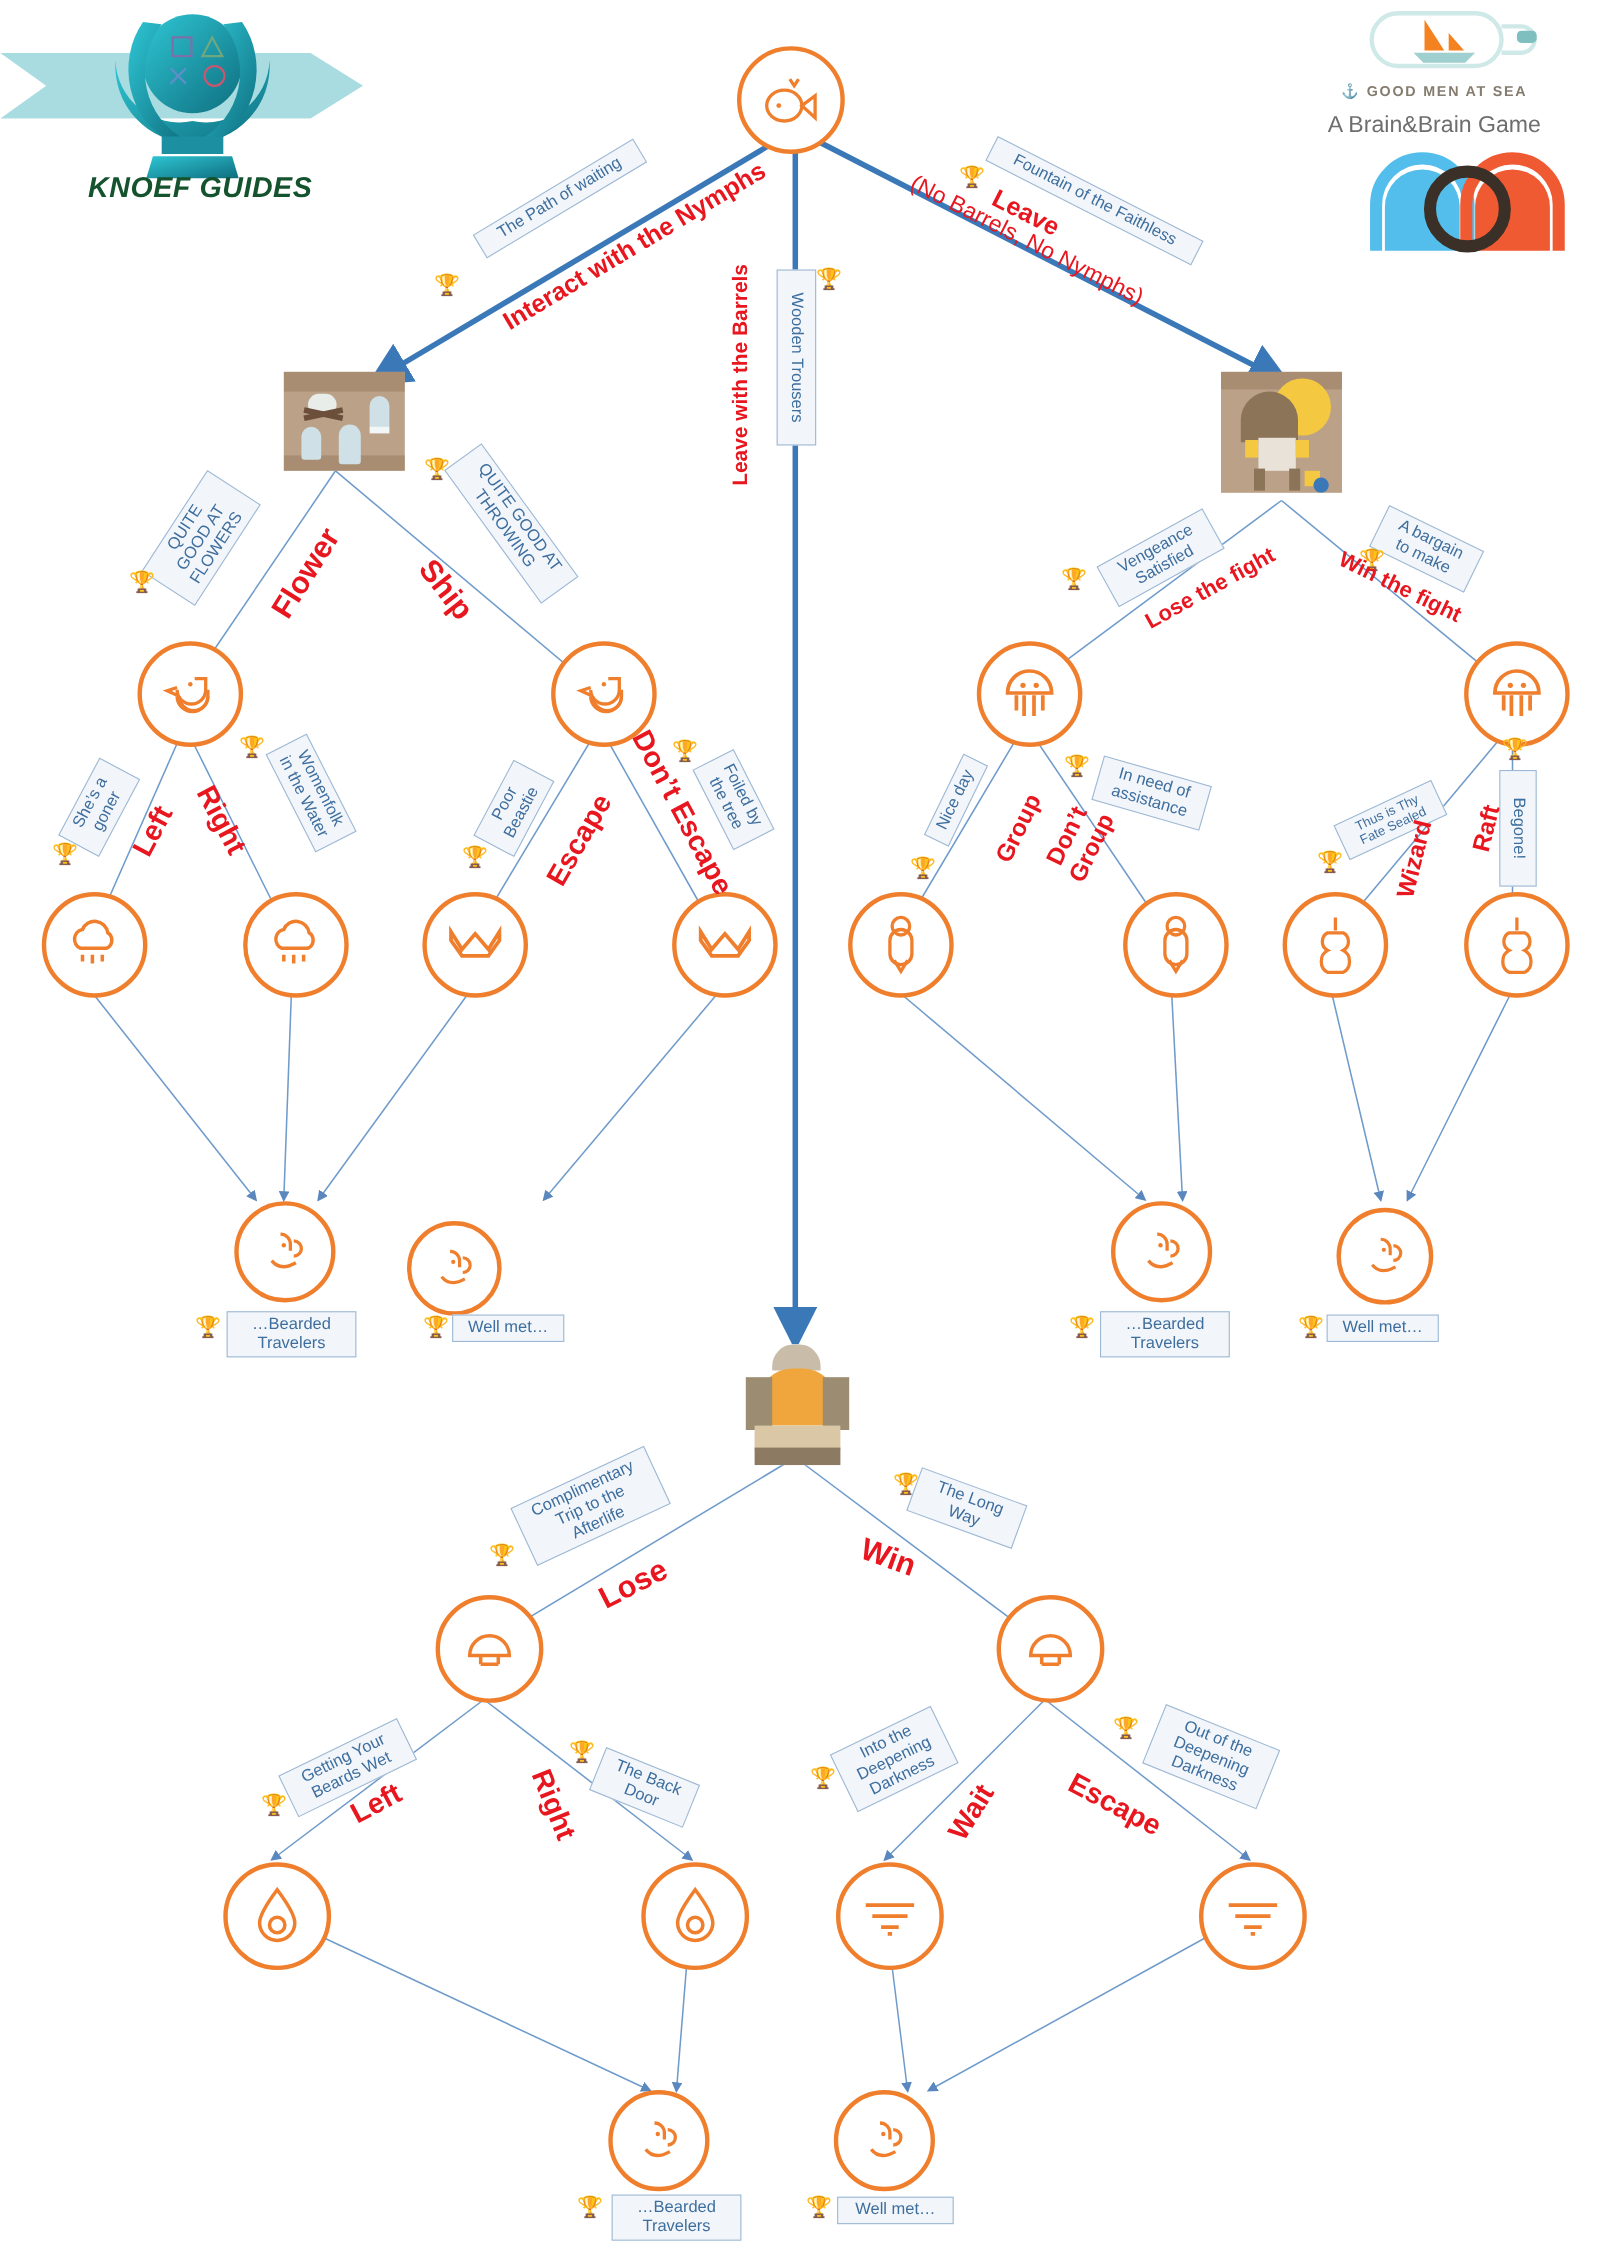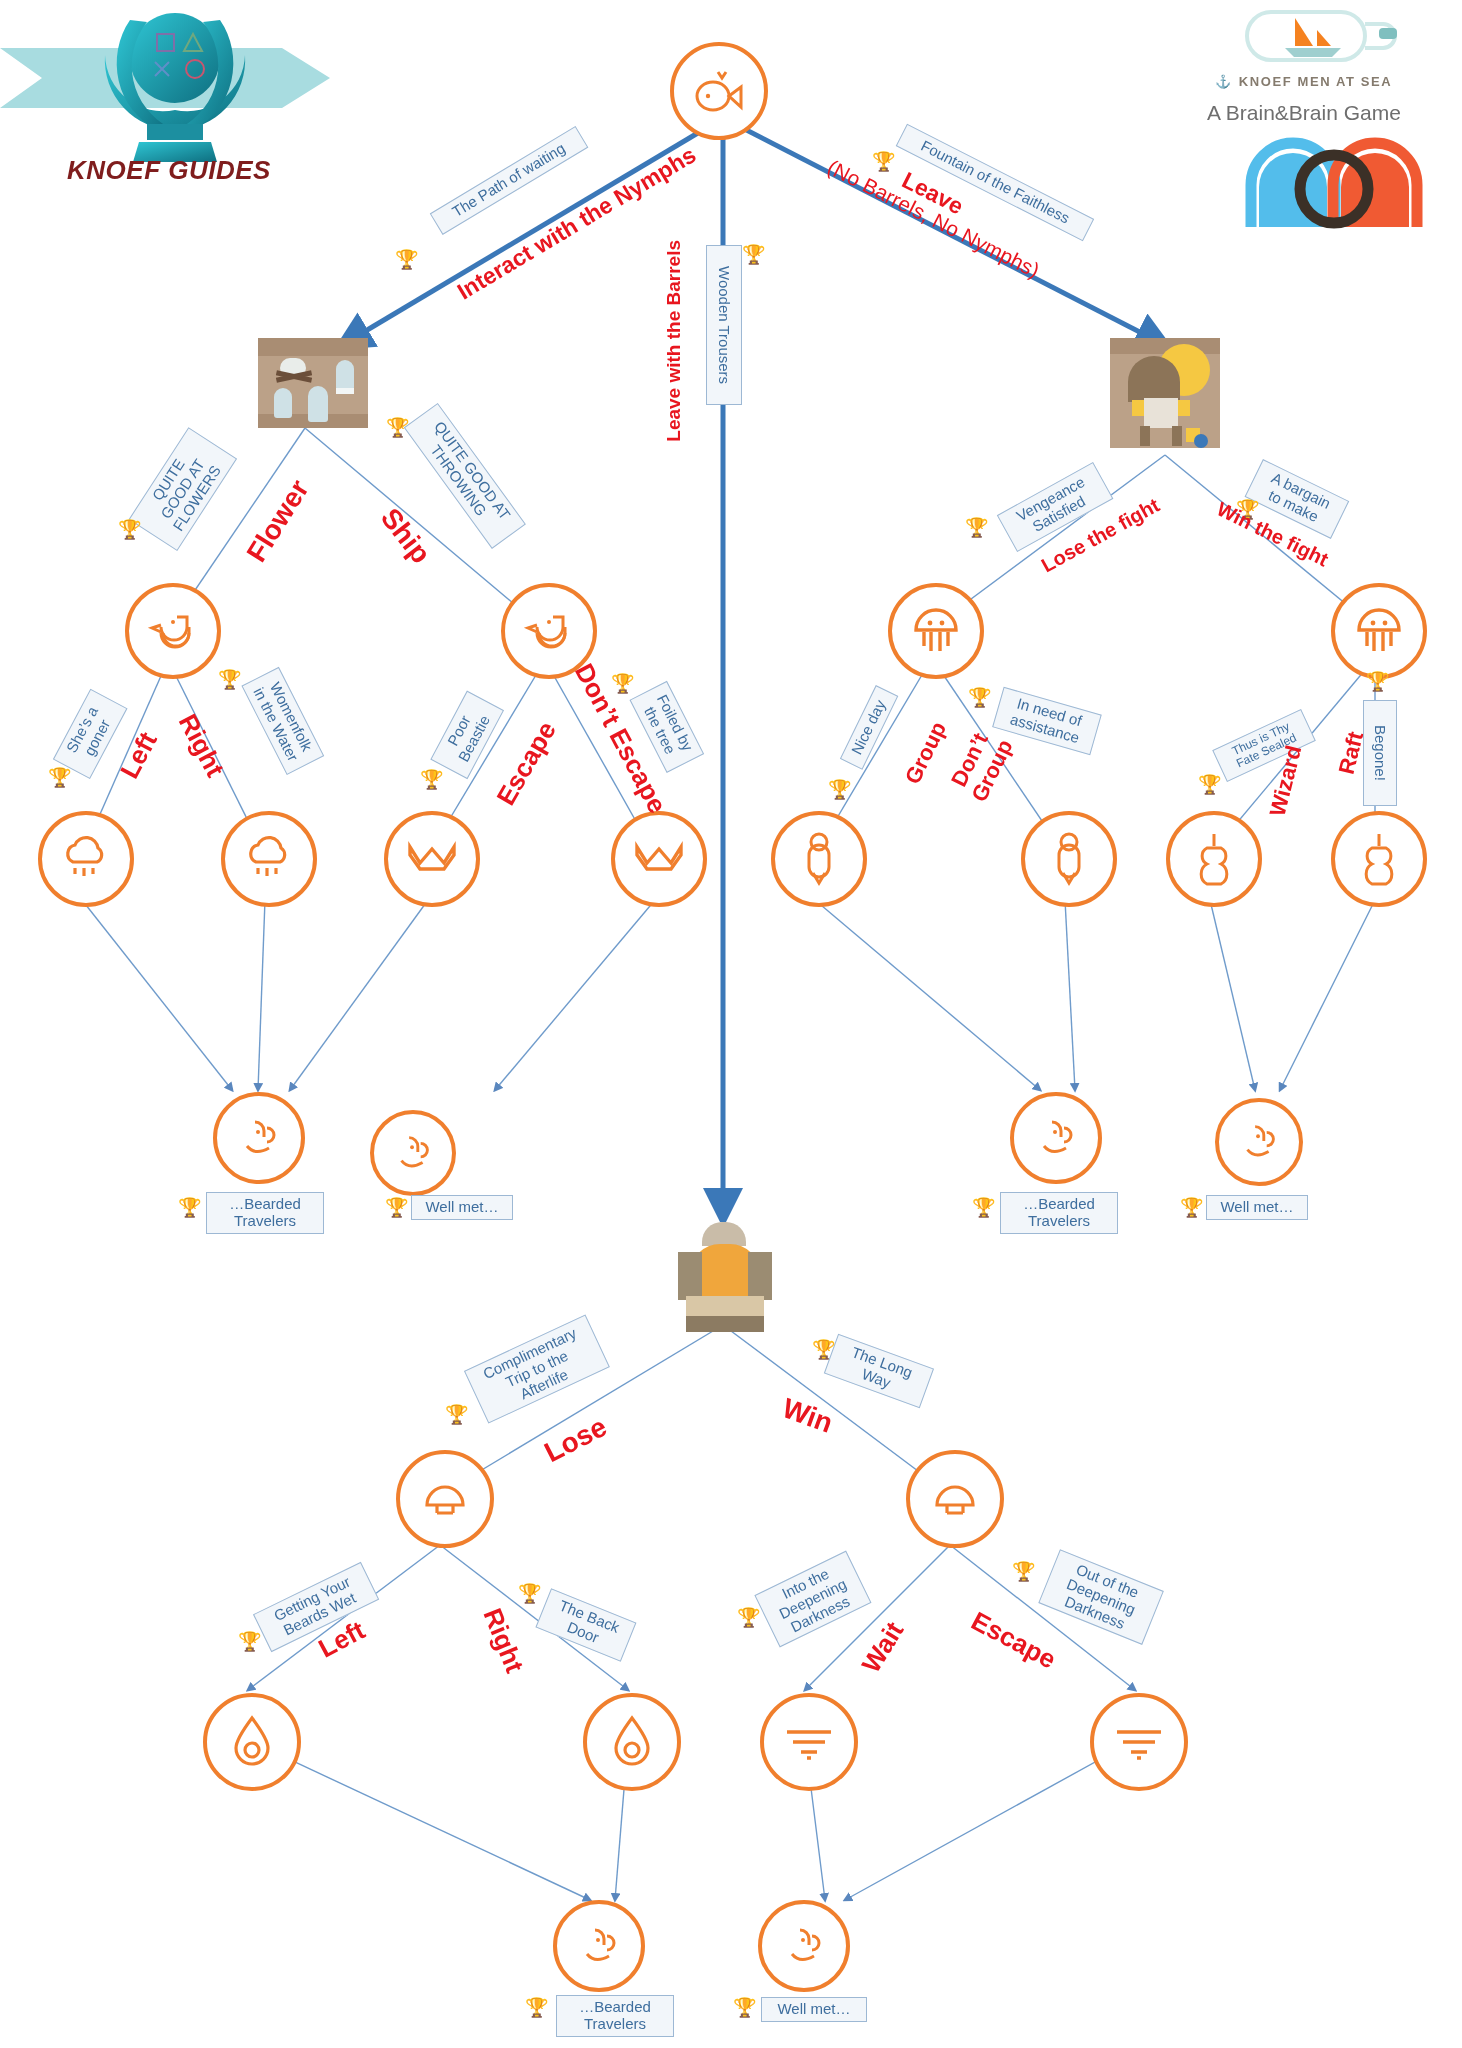--- a/index.html
+++ b/index.html
@@ -23,22 +23,22 @@
   .choice{position:absolute;color:#E8161F;font-weight:bold;font-size:23px;
           white-space:nowrap;}
   .plain{position:absolute;color:#E8161F;font-size:17px;white-space:pre-line;
          text-align:center;line-height:1.15;}
   .trophy{position:absolute;font-size:19px;line-height:1;}
 
   
   .knoef-wrap{position:absolute;left:0;top:10px;width:340px;height:200px;}
   .knoef-arrow{position:absolute;left:0;top:38px;width:330px;height:60px;
      background:#A8DCE0;clip-path:polygon(0 0,282px 0,330px 30px,282px 60px,0 60px,42px 30px);}
-  .knoef-title{position:absolute;left:24px;top:145px;width:290px;text-align:center;
-     color:#7f1d1d;font-weight:bold;font-style:italic;font-size:26px;letter-spacing:.5px;}
+  .knoef-title{position:absolute;left:37px;top:145px;width:290px;text-align:center;
+     color:#14532d;font-weight:bold;font-style:italic;font-size:26px;letter-spacing:.5px;}
   .bms-wrap{position:absolute;right:8px;top:6px;width:300px;height:215px;text-align:center;}
   .bms-name{font-size:13px;letter-spacing:1.6px;color:#857B6E;font-weight:bold;margin-top:2px;}
   .bms-sub{font-size:21px;color:#6E6E6E;margin-top:12px;}
 </style>
 </head>
 <body>
 
 <div class="canvas">
 
   <div class="knoef-wrap">
@@ -66,21 +66,21 @@
 
   <div class="bms-wrap">
     <svg width="170" height="62" style="margin-left:28px">
       <rect x="14" y="6" width="118" height="48" rx="24" fill="none" stroke="#CFE9E8" stroke-width="4"></rect>
       <path d="M132 18 h18 a6 6 0 0 1 0 24 h-18" fill="none" stroke="#CFE9E8" stroke-width="4"></path>
       <rect x="146" y="22" width="18" height="11" rx="4" fill="#7FBFBF"></rect>
       <path d="M62 40 L62 12 L80 40 Z" fill="#F58220"></path>
       <path d="M84 40 L84 24 L98 40 Z" fill="#F58220"></path>
       <path d="M52 42 h56 l-9 9 h-38 z" fill="#9FCFCF"></path>
     </svg>
-    <div class="bms-name">⚓ KNOEF MEN AT SEA</div>
+    <div class="bms-name">⚓ GOOD MEN AT SEA</div>
     <div class="bms-sub">A Brain&amp;Brain Game</div>
     <svg width="190" height="105" style="margin-left:60px;margin-top:2px">
       <path d="M12 100 L12 58 A42 42 0 0 1 96 58 L96 100" fill="none" stroke="#53BDEB" stroke-width="11"></path>
       <path d="M20 100 L20 60 A34 34 0 0 1 88 60 L88 100" fill="#53BDEB"></path>
       <path d="M94 100 L94 58 A42 42 0 0 1 178 58 L178 100" fill="none" stroke="#F05A33" stroke-width="11"></path>
       <path d="M102 100 L102 60 A34 34 0 0 1 170 60 L170 100" fill="#F05A33"></path>
       <circle cx="95" cy="62" r="34" fill="none" stroke="#3B3027" stroke-width="11"></circle>
     </svg>
   </div>
 

